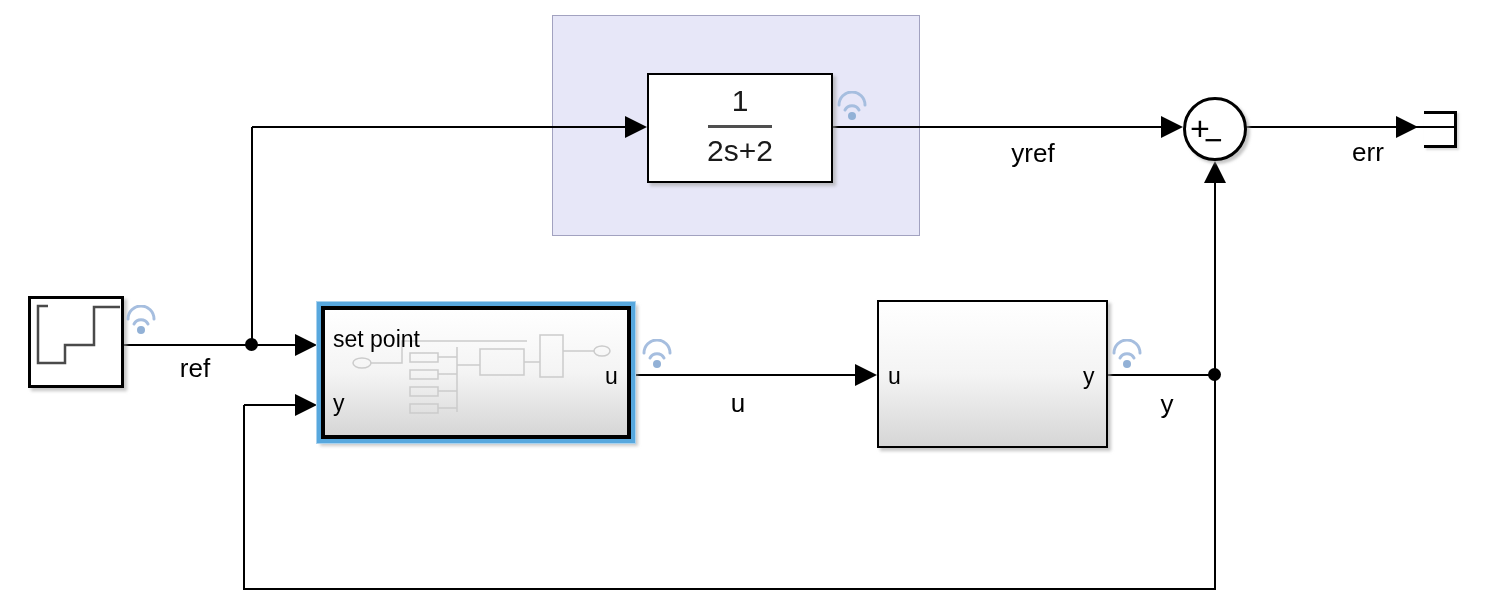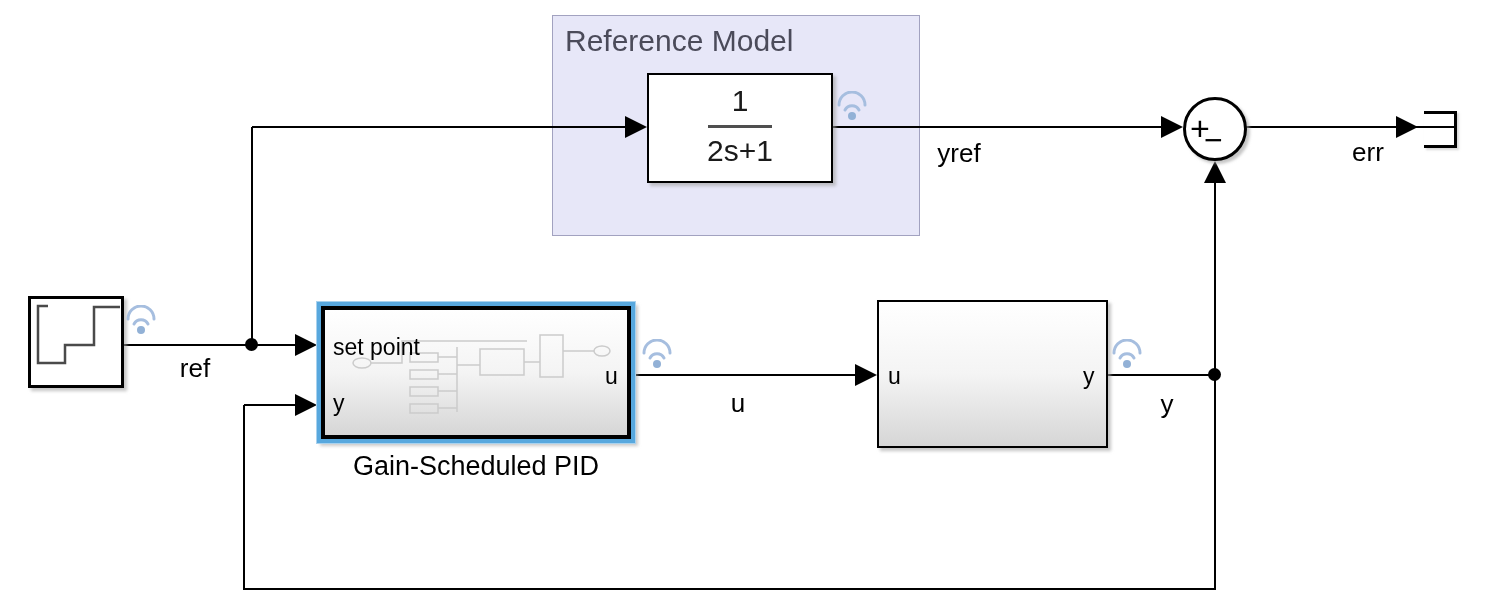--- a/index.html
+++ b/index.html
@@ -47,21 +47,20 @@
   .port-label { position:absolute; font-size:23px; color:#000; white-space:nowrap; }
   .badge { position:absolute; width:36px; height:32px; }
   .ghost { position:absolute; left:332px; top:317px; }
 </style>
 </head>
 <body>
 
 <div id="canvas">
 
   <div class="area"></div>
-  <div class="area-title">Reference Model</div>
 
   <div class="wire h" style="left:124px; top:344px; width:171px;"></div>
   <div class="wire v" style="left:251px; top:127px; height:218px;"></div>
   <div class="wire h" style="left:252px; top:126px; width:373px;"></div>
   <div class="wire h" style="left:831px; top:126px; width:330px;"></div>
   <div class="wire h" style="left:1246px; top:126px; width:208px;"></div>
   <div class="wire v" style="left:1214px; top:181px; height:409px;"></div>
   <div class="wire h" style="left:1106px; top:374px; width:110px;"></div>
   <div class="wire h" style="left:243px; top:588px; width:973px;"></div>
   <div class="wire v" style="left:243px; top:405px; height:185px;"></div>
@@ -81,21 +80,21 @@
 
   <div class="source-block blk-shadow">
     <svg width="90" height="86" viewBox="0 0 90 86">
       <polyline points="17,7 7,7 7,64 34,64 34,46 63,46 63,8 89,8" fill="none" stroke="#4A4A4A" stroke-width="2.5"></polyline>
     </svg>
   </div>
 
   <div class="tf-block blk-shadow"></div>
   <div class="tf-num">1</div>
   <div class="tf-bar"></div>
-  <div class="tf-den">2s+1</div>
+  <div class="tf-den">2s+2</div>
 
   <div class="pid-wrap">
     <div class="pid-body grad"></div>
   </div>
   <svg class="ghost" width="290" height="114" viewBox="0 0 290 114">
     <g fill="none" stroke="#CBCBCB" stroke-width="1.5">
       <ellipse cx="30" cy="46" rx="9" ry="5"></ellipse>
       <path d="M39 46 H70 V24 H195"></path>
       <rect x="78" y="36" width="28" height="9"></rect>
       <rect x="78" y="53" width="28" height="9"></rect>
@@ -104,39 +103,38 @@
       <path d="M106 40 H125 M106 57 H125 M106 74 H125 M106 91 H125"></path>
       <path d="M125 30 V95"></path>
       <path d="M125 48 H148"></path>
       <rect x="148" y="32" width="44" height="26"></rect>
       <path d="M192 45 H208"></path>
       <rect x="208" y="18" width="23" height="42"></rect>
       <path d="M231 34 H262"></path>
       <ellipse cx="270" cy="34" rx="8" ry="5"></ellipse>
     </g>
   </svg>
-  <div class="port-label" style="left:333px; top:334px;">set point</div>
+  <div class="port-label" style="left:333px; top:326px;">set point</div>
   <div class="port-label" style="left:333px; top:390px;">y</div>
   <div class="port-label" style="left:605px; top:363px;">u</div>
-  <div class="blk-label" style="left:476px; top:451px;">Gain-Scheduled PID</div>
 
   <div class="tank-block grad blk-shadow"></div>
   <div class="port-label" style="left:888px; top:363px;">u</div>
   <div class="port-label" style="left:1083px; top:363px;">y</div>
 
   <div class="sum-block blk-shadow"></div>
   <div class="sum-plus">+</div>
   <div class="sum-minus">−</div>
 
   <div class="terminator">
     <span></span>
   </div>
 
   <div class="sig-label" style="left:195px; top:353px;">ref</div>
-  <div class="sig-label" style="left:959px; top:138px;">yref</div>
+  <div class="sig-label" style="left:1033px; top:138px;">yref</div>
   <div class="sig-label" style="left:738px; top:388px;">u</div>
   <div class="sig-label" style="left:1167px; top:389px;">y</div>
   <div class="sig-label" style="left:1368px; top:137px;">err</div>
 
   <svg class="badge" style="left:123px; top:305px;" viewBox="0 0 36 32">
     <path d="M5 14 A13 13 0 0 1 31 14" fill="none" stroke="#A6BEDF" stroke-width="3" stroke-linecap="round"></path>
     <path d="M11 19 A8 8 0 0 1 25 19" fill="none" stroke="#A6BEDF" stroke-width="3" stroke-linecap="round"></path>
     <circle cx="18" cy="25" r="4" fill="#92B1D6"></circle>
   </svg>
   <svg class="badge" style="left:834px; top:91px;" viewBox="0 0 36 32">

